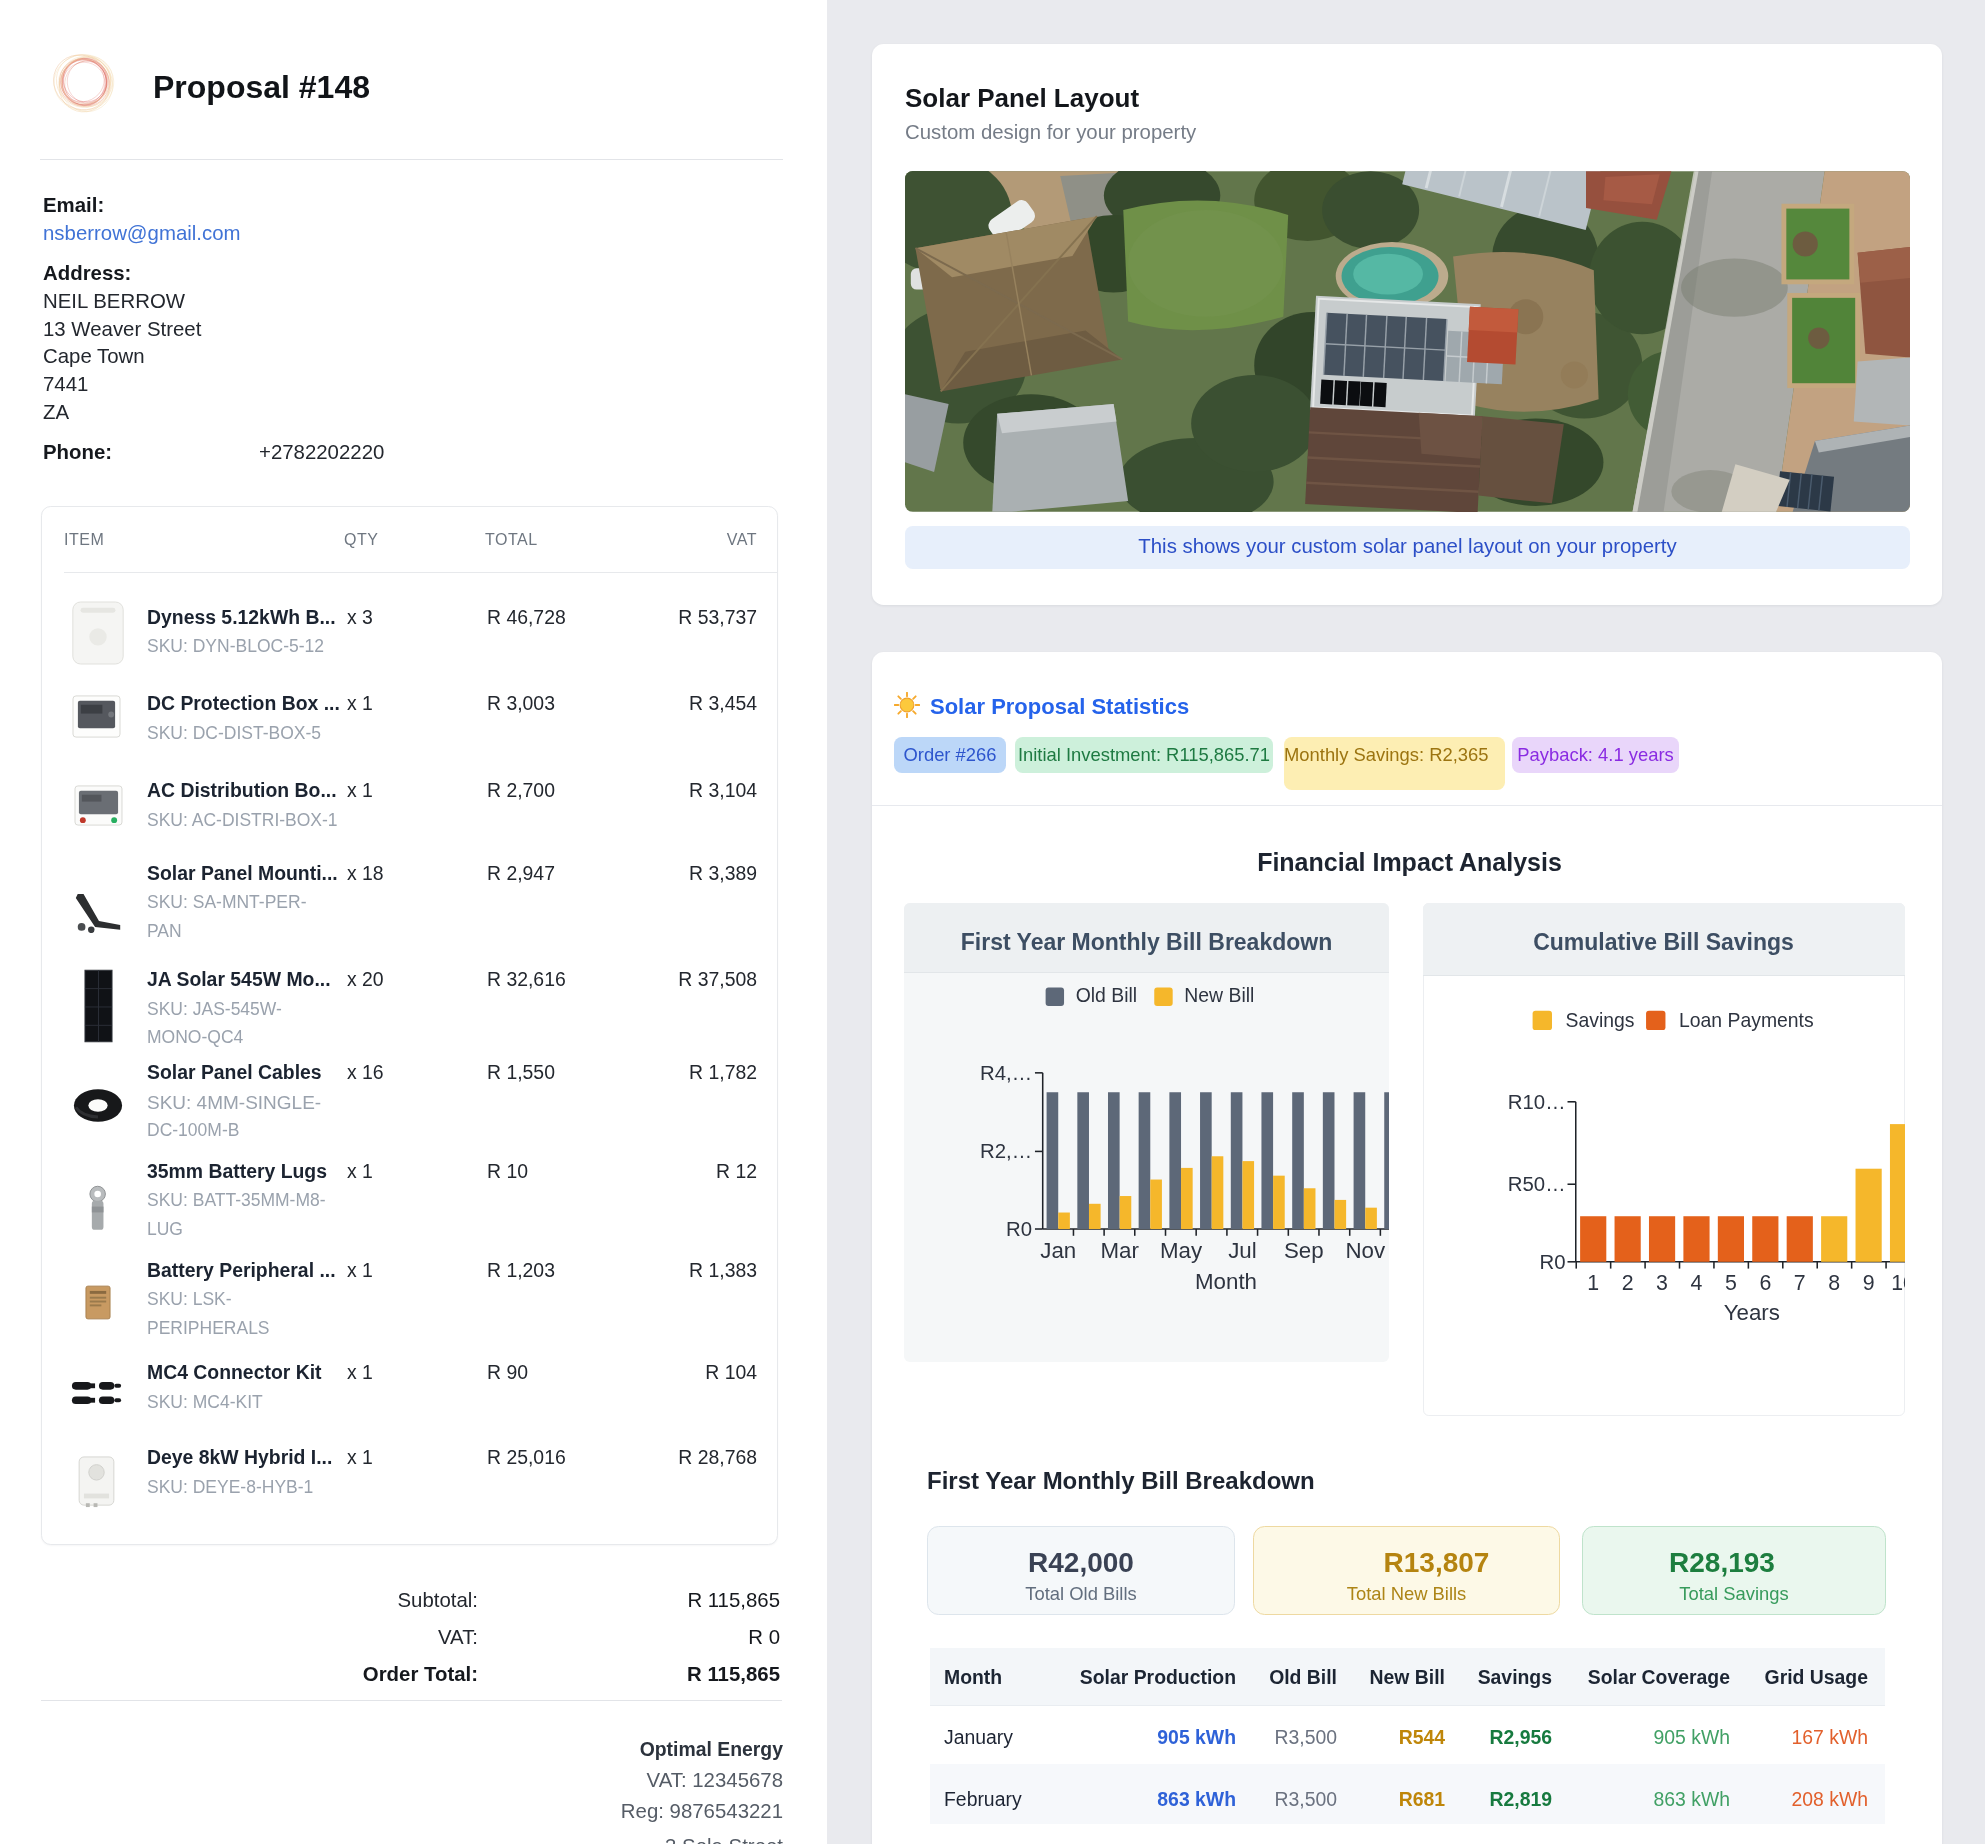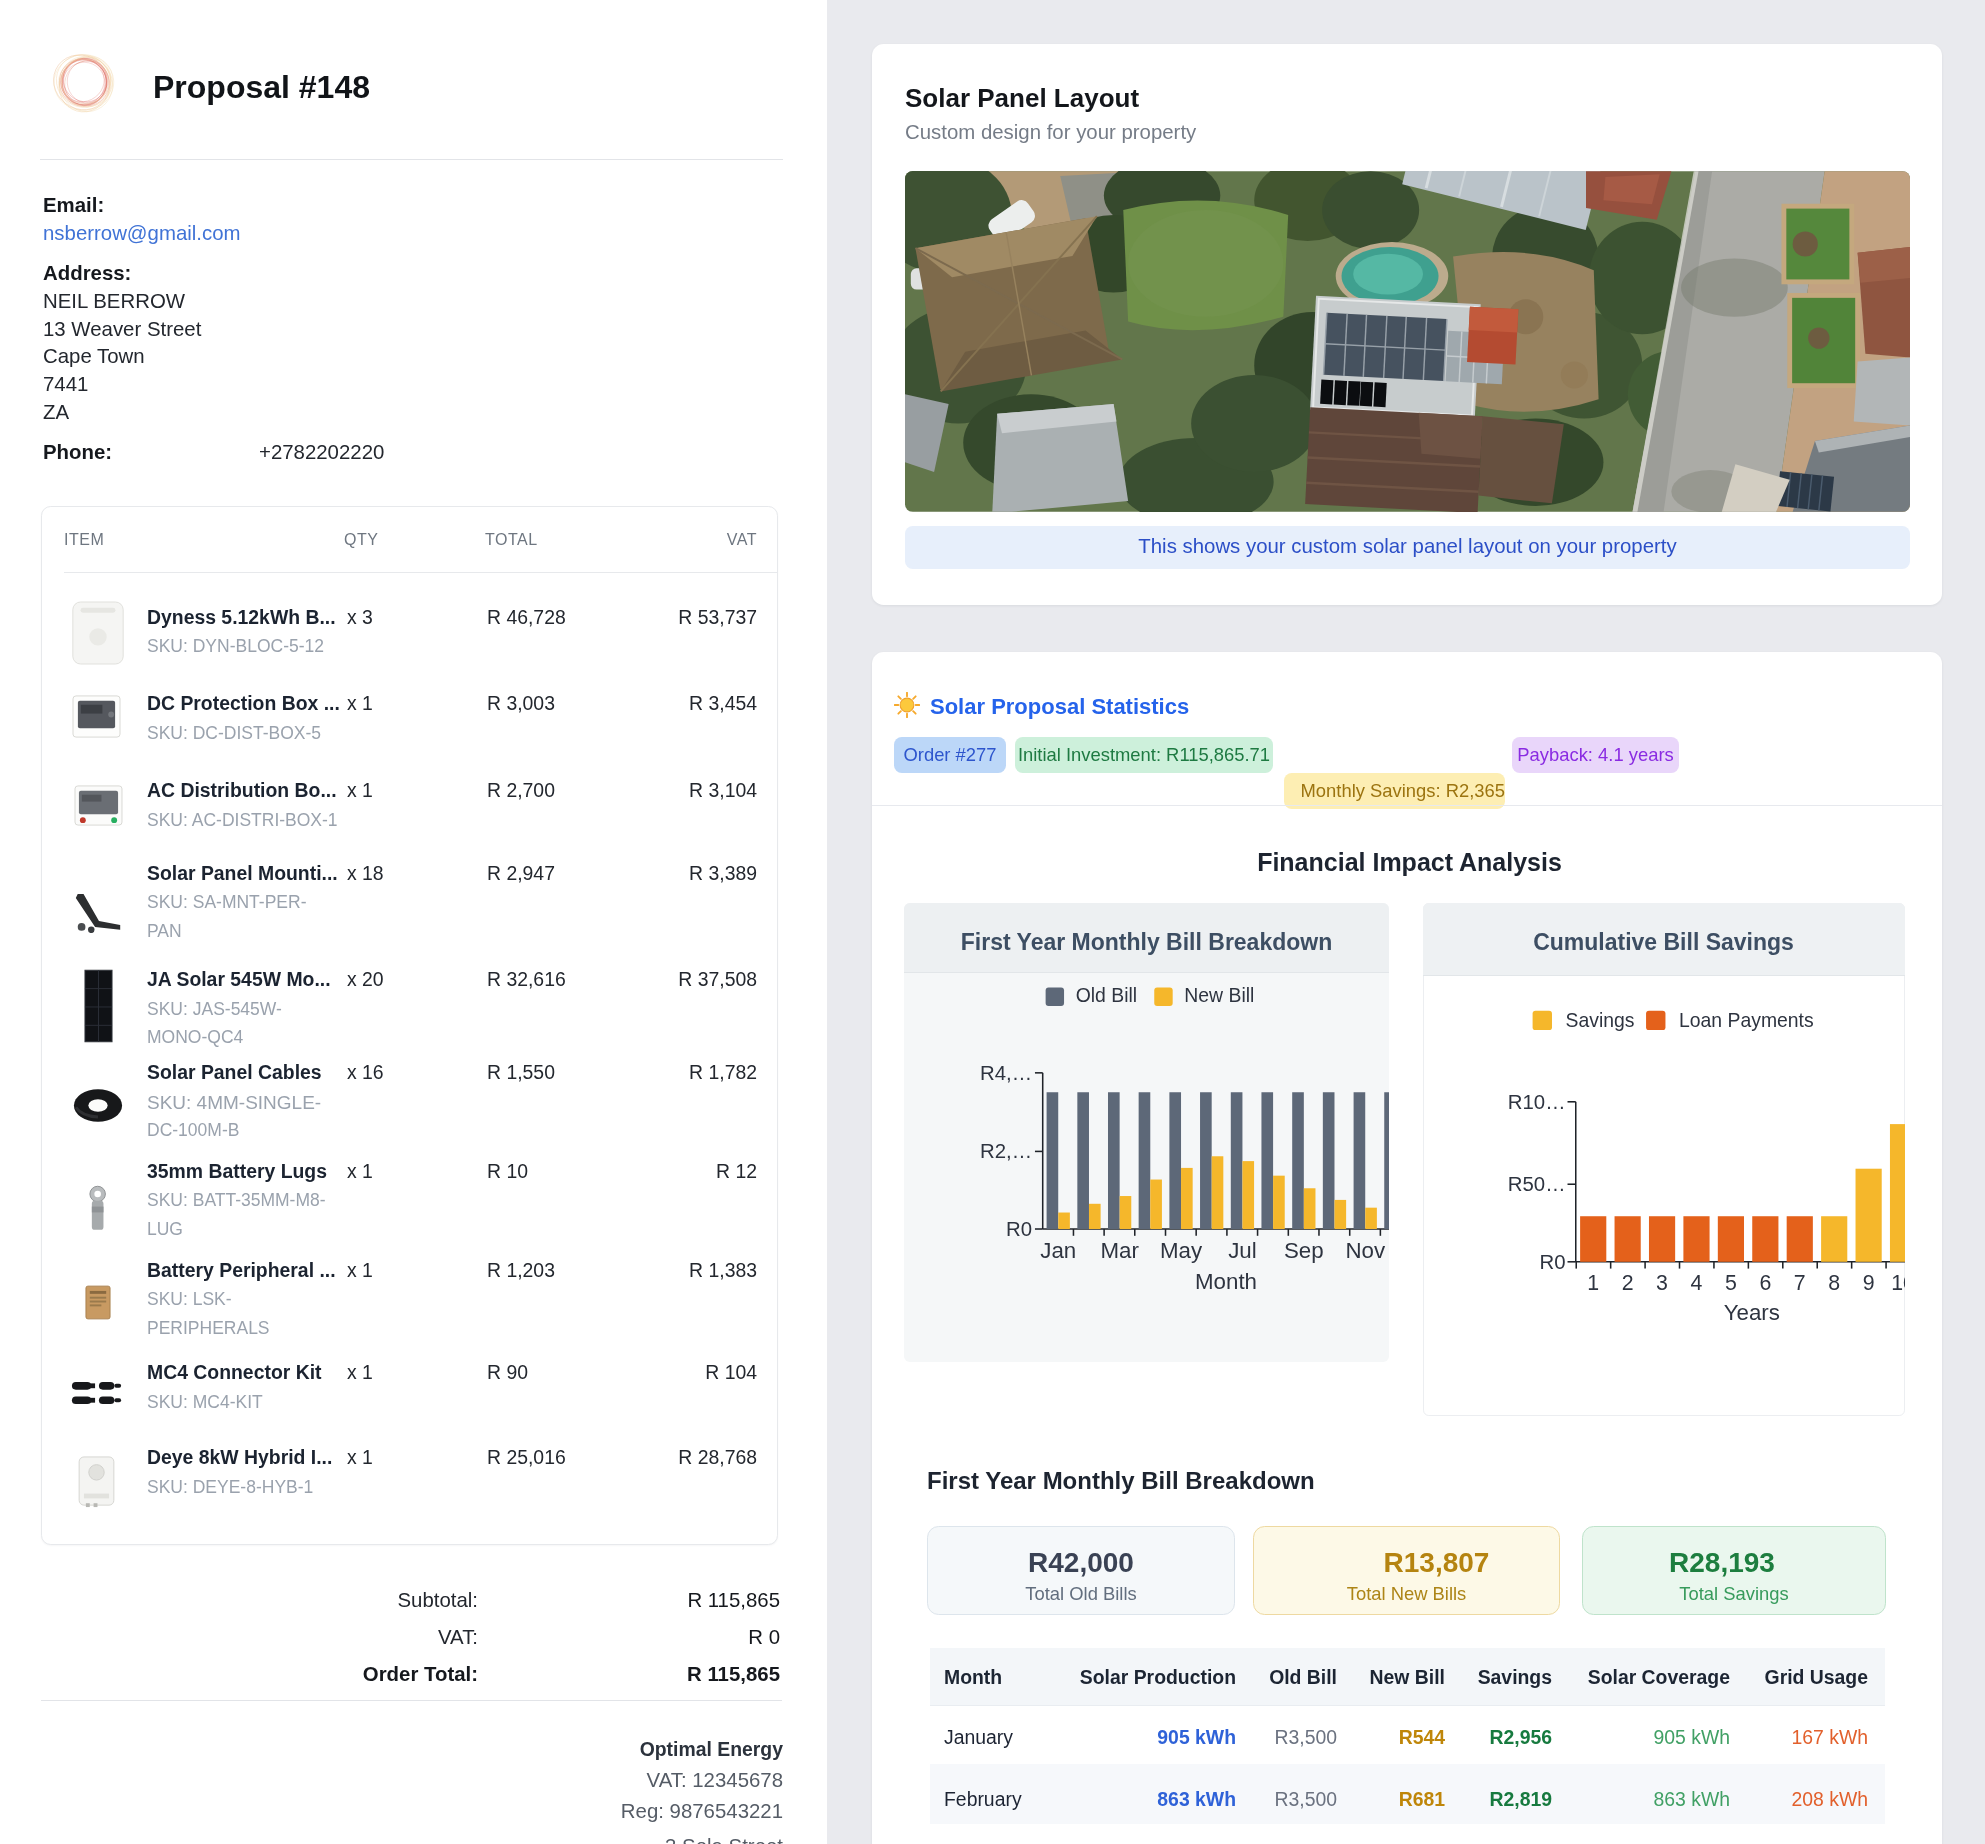--- a/index.html
+++ b/index.html
@@ -313,23 +313,23 @@
 <line x1="1" y1="18" x2="6" y2="18"></line>
       <line x1="30" y1="18" x2="35" y2="18"></line>
 <line x1="6" y1="6" x2="9.5" y2="9.5"></line>
       <line x1="26.5" y1="26.5" x2="30" y2="30"></line>
 <line x1="6" y1="30" x2="9.5" y2="26.5"></line>
       <line x1="26.5" y1="9.5" x2="30" y2="6"></line>
 </g>
     <circle cx="18" cy="18" r="9.5" fill="#fcc93c" stroke="#f0a12c" stroke-width="1.5"></circle>
   </svg>
 <div style="position:absolute;font-size:22px;line-height:1;color:#2563eb;font-weight:700;left:930px;top:696px;white-space:nowrap;">Solar Proposal Statistics</div>
-<div class="abs" style="left:894px;top:737px;width:112px;height:36px;background:#bcd7f8;border-radius:7.8px;font-size:18.4px;line-height:36px;text-align:center;color:#2d55cd;white-space:nowrap;">Order #277</div>
+<div class="abs" style="left:894px;top:737px;width:112px;height:36px;background:#bcd7f8;border-radius:7.8px;font-size:18.4px;line-height:36px;text-align:center;color:#2d55cd;white-space:nowrap;">Order #266</div>
 <div class="abs" style="left:1015px;top:737px;width:258px;height:36px;background:#cdf0db;border-radius:7.8px;font-size:18.4px;line-height:36px;text-align:center;color:#1e7a42;white-space:nowrap;">Initial Investment: R115,865.71</div>
-<div class="abs" style="left:1284px;top:737px;width:221px;height:36px;background:#fdeeb3;border-radius:7.8px;font-size:18.4px;line-height:36px;text-align:right;color:#9c7410;white-space:nowrap;margin-top:36px;">Monthly Savings: R2,365</div>
+<div class="abs" style="left:1284px;top:737px;width:221px;height:53px;background:#fdeeb3;border-radius:7.8px;font-size:18.4px;line-height:36px;text-align:left;color:#9c7410;white-space:nowrap;">Monthly Savings: R2,365</div>
 <div class="abs" style="left:1512px;top:737px;width:167px;height:36px;background:#e9d6fa;border-radius:7.8px;font-size:18.4px;line-height:36px;text-align:center;color:#8a2be2;white-space:nowrap;">Payback: 4.1 years</div>
 <div class="abs" style="left:872px;top:805px;width:1070px;height:1px;background:#e7e9ee;"></div>
 <div style="position:absolute;font-size:25px;line-height:1;color:#1d2430;font-weight:700;left:1070px;top:850px;width:679px;text-align:center;white-space:nowrap;">Financial Impact Analysis</div>
 <div class="abs" style="left:904px;top:903px;width:485px;height:459px;background:#f5f7f8;border-radius:5.8px;"></div>
 <div class="abs" style="left:904px;top:903px;width:485px;height:70px;background:#edf0f2;border-bottom:1px solid #e2e6e9;border-radius:5.8px 5.8px 0 0;"></div>
 <div style="position:absolute;font-size:23px;line-height:1;color:#3d4e63;font-weight:700;left:904px;top:931px;width:485px;text-align:center;white-space:nowrap;">First Year Monthly Bill Breakdown</div>
 <svg class="abs" style="left:904px;top:903px;" width="485" height="459" viewBox="0 0 500 473">
 <rect x="146" y="87" width="19" height="19" rx="3" fill="#5d6878"></rect>
 <text x="177" y="102" font-size="20" fill="#2e3440">Old Bill</text>
 <rect x="258" y="87" width="19" height="19" rx="3" fill="#f5b72b"></rect>

